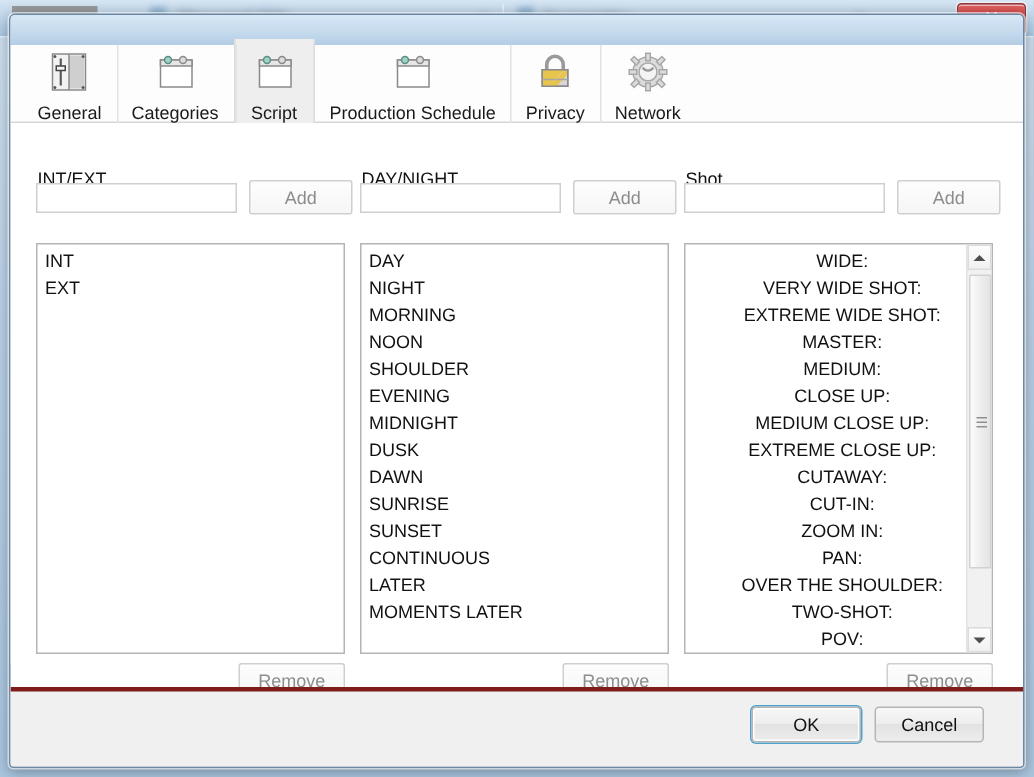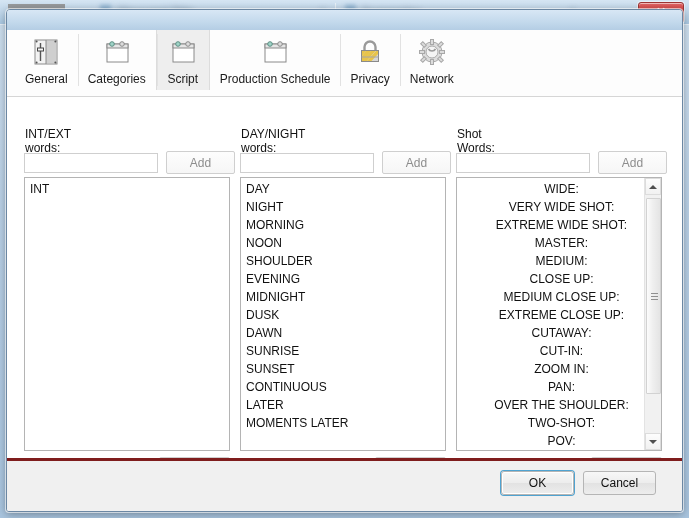--- a/index.html
+++ b/index.html
@@ -73,25 +73,25 @@
     overflow: hidden;
   }
   .dlg-titlebar {
     height: 20px;
     background: linear-gradient(180deg,#d8e7f5 0%,#c3d9ec 60%,#b4cde4 100%);
   }
 
   
   .toolbar {
     position: relative;
-    height: 67px;
+    height: 52px;
     background: #fdfdfd;
     border-bottom: 1px solid #d6d6d6;
     display: flex;
-    align-items: flex-start;
+    align-items: center;
     padding-left: 8px;
   }
   .tool-item {
     position: relative;
     display: flex; flex-direction: column;
     align-items: center; justify-content: flex-start;
     padding: 6px 10px 4px 10px;
     cursor: default;
     min-width: 54px;
   }
@@ -118,21 +118,21 @@
   .dlg-body {
     position: relative;
     height: 360px;
     background: #fff;
   }
   .column { position: absolute; top: 0; }
   .col-label {
     font-size: 12px; color: #111;
     position: absolute; top: 0; left: 1px;
   }
-  .addrow { position: absolute; top: 24px; left: 0; display: flex; align-items: center; }
+  .addrow { position: absolute; top: 8px; left: 0; display: flex; align-items: center; }
   .txtfield {
     width: 134px; height: 20px;
     border: 1px solid #cfcfcf;
     background: #fff;
     font-family: "Liberation Sans", sans-serif;
     font-size: 12px;
     padding: 0 3px;
     outline: none;
   }
   .btn {
@@ -360,20 +360,21 @@
 
     <div class="column" style="left:17px; top:30px;">
       <div class="col-label">INT/EXT words:</div>
       <div class="addrow">
         <input class="txtfield" type="text" value="" placeholder="" style="">
         <button class="btn btn-add">Add</button>
       </div>
       <div class="listbox">
         <div class="list-inner">
           <div class="list-item">INT</div>
+          <div class="list-item">EXT</div>
         </div>
       </div>
       <button class="btn btn-remove" style="left:135px;">Remove</button>
     </div>
 
     <div class="column" style="left:233px; top:30px;">
       <div class="col-label">DAY/NIGHT words:</div>
       <div class="addrow">
         <input class="txtfield" type="text" value="" placeholder="" style="">
         <button class="btn btn-add">Add</button>

